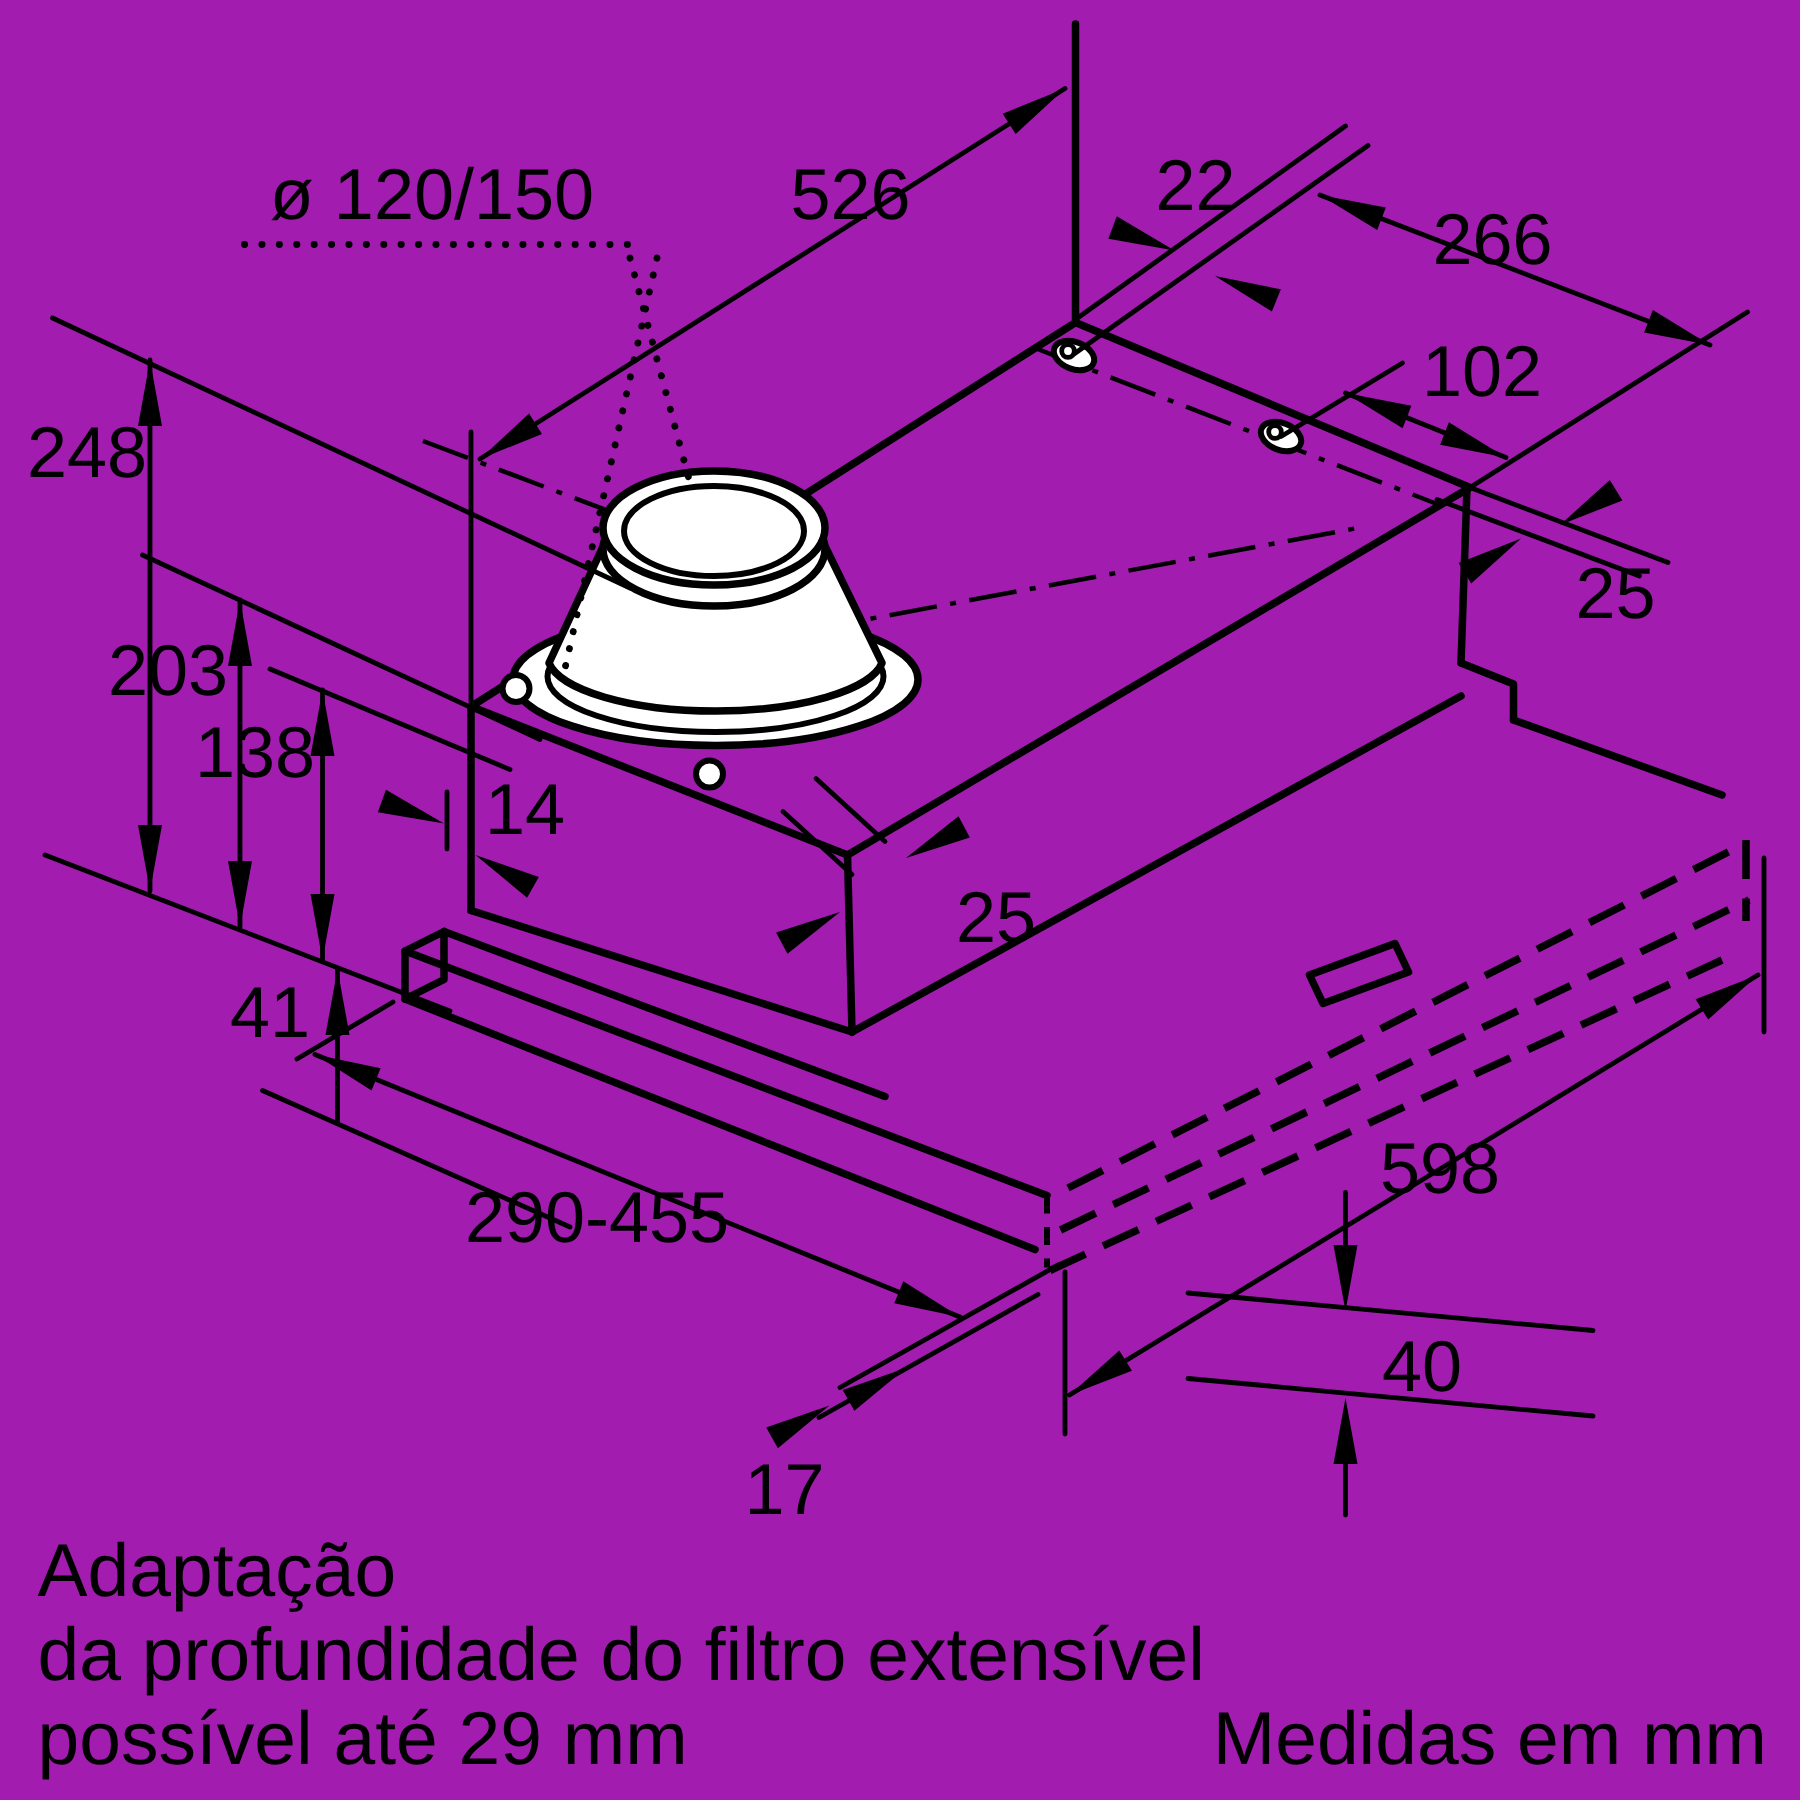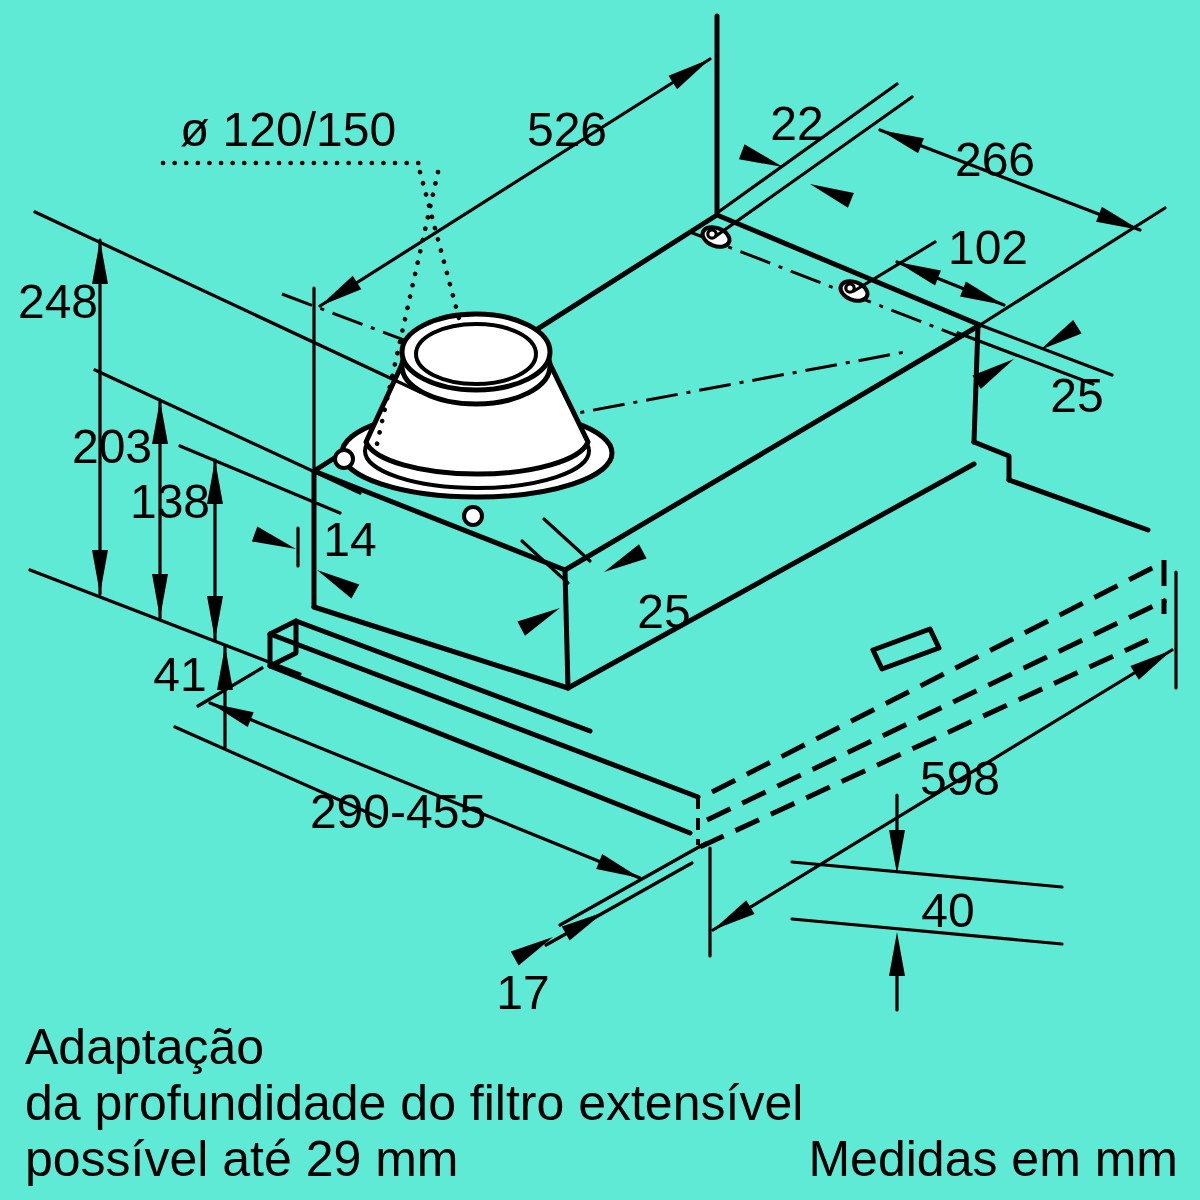--- a/index.html
+++ b/index.html
@@ -1,16 +1,16 @@
 <!DOCTYPE html>
 <html><head>
 <meta charset="utf-8">
 <style>
   html,body{margin:0;padding:0;background:#fff;}
-  #stage{width:1200px;height:1200px;position:relative;background:#5eead4;overflow:hidden;}
+  #stage{width:1200px;height:1200px;position:relative;background:#a21caf;overflow:hidden;}
   svg{display:block;}
   text{font-family:"Liberation Sans","DejaVu Sans",sans-serif;fill:#000;}
   .dimtxt{font-size:48px;}
   .foottxt{font-size:50px;}
   .main{stroke:#000;stroke-width:5;fill:none;stroke-linecap:round;stroke-linejoin:round;}
   .thin{stroke:#000;stroke-width:3.2;fill:none;stroke-linecap:round;}
   .dashed{stroke:#000;stroke-width:5;fill:none;stroke-dasharray:26 13;stroke-linecap:butt;}
   .dashsm{stroke:#000;stroke-width:4;fill:none;stroke-dasharray:12 9;}
   .cdot{stroke:#000;stroke-width:3;fill:none;stroke-dasharray:32 9 4 9;}
   .dot{stroke:#000;stroke-width:4.6;fill:none;stroke-dasharray:0.1 11.5;stroke-linecap:round;}

